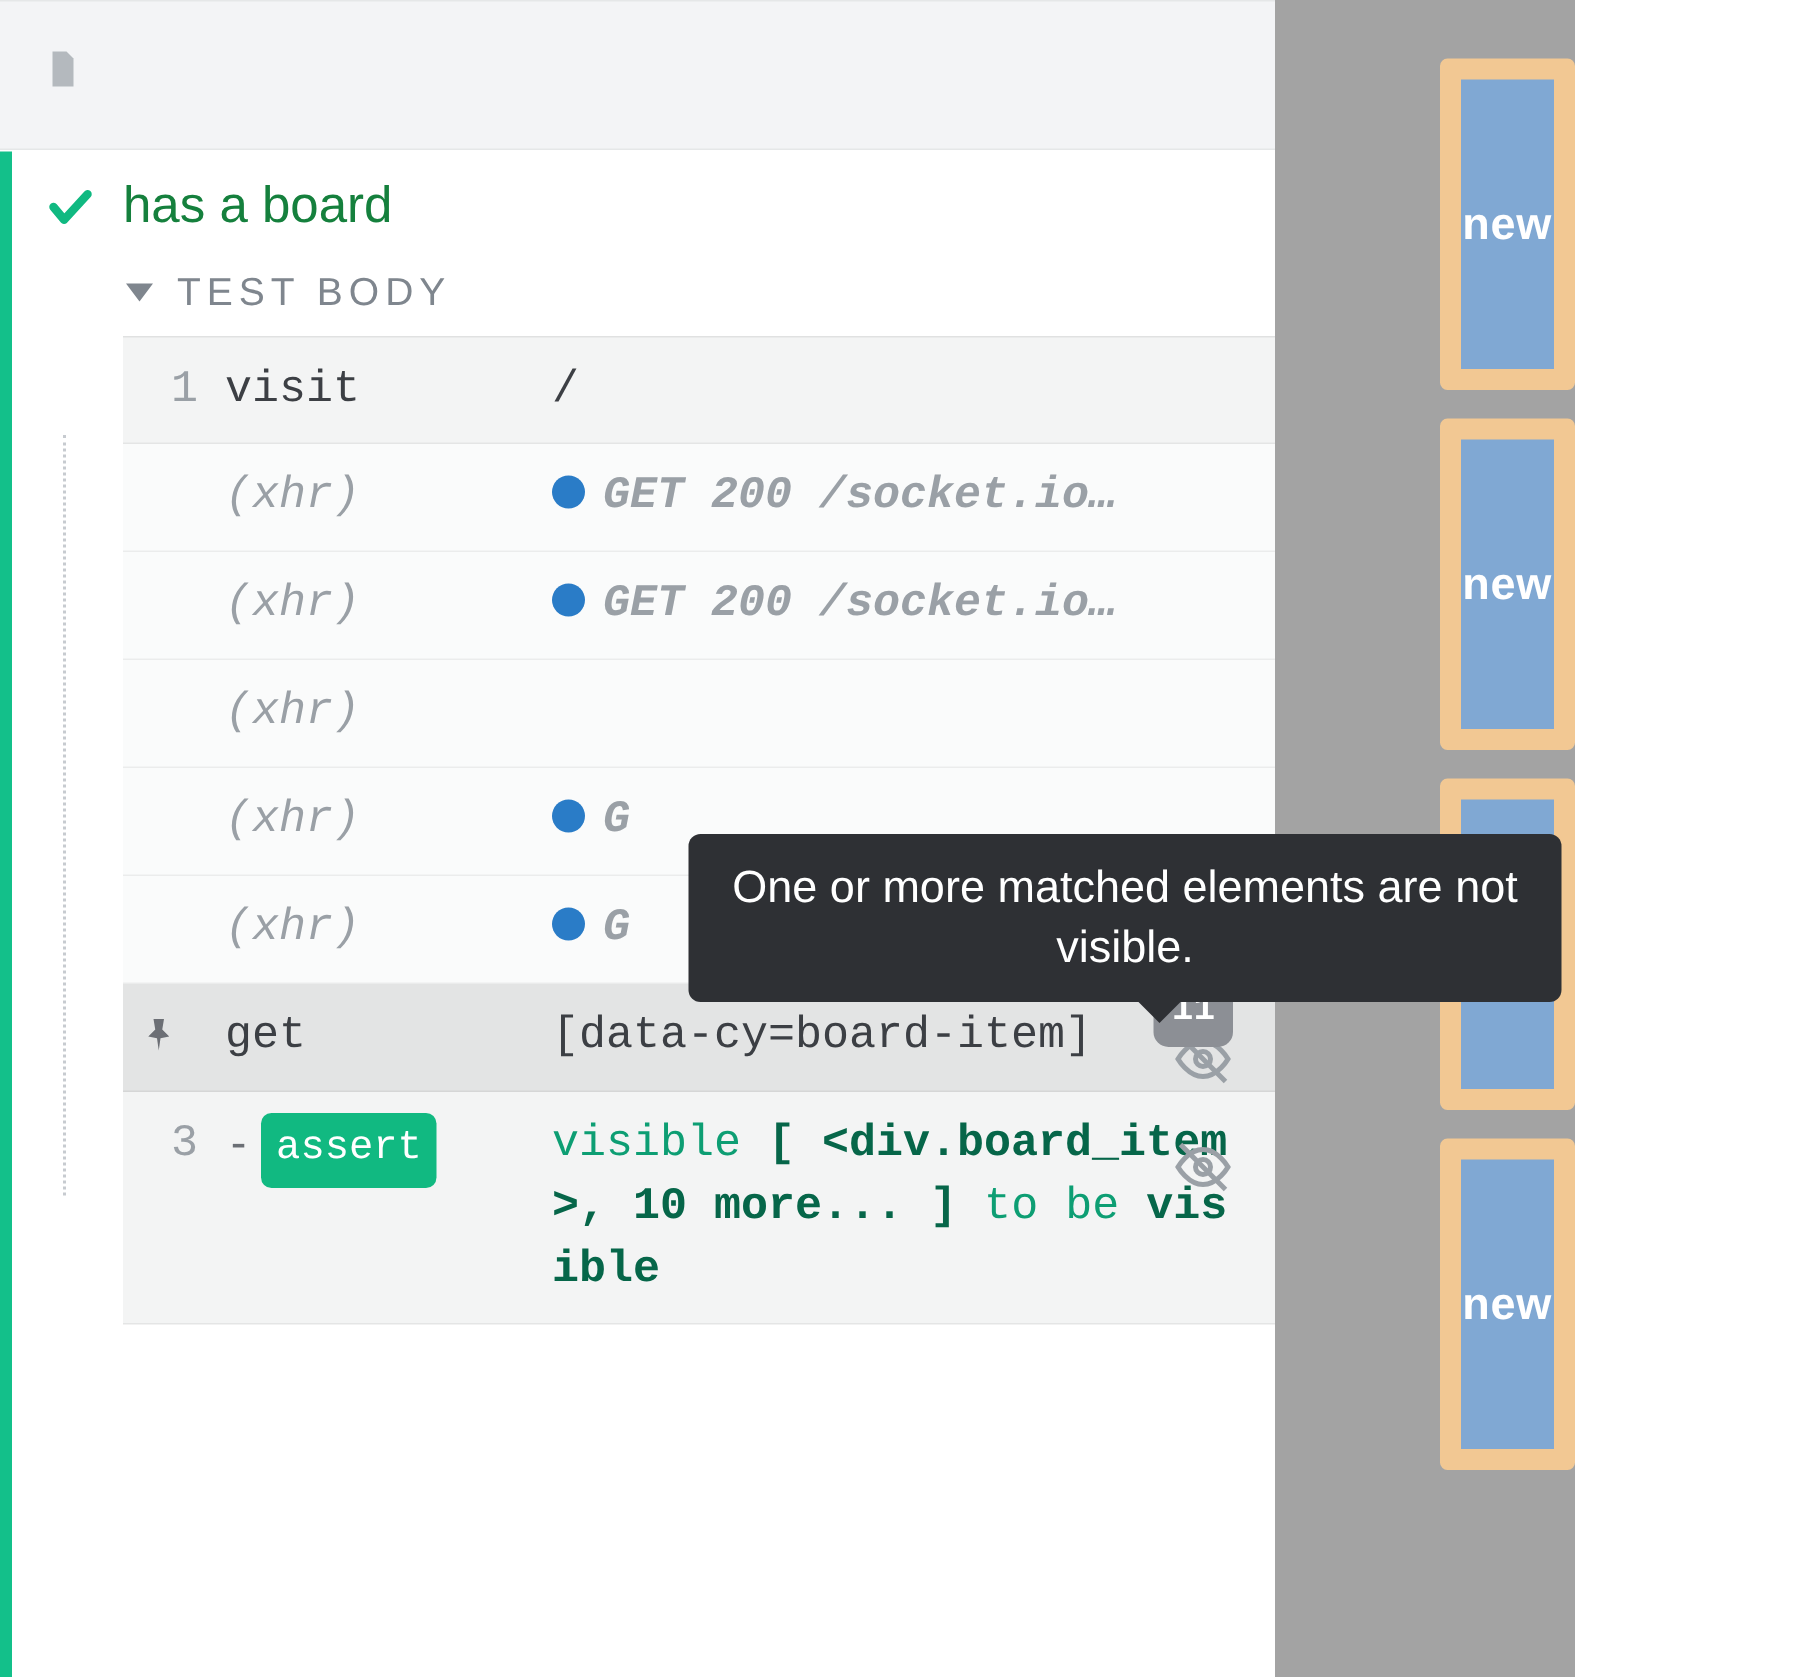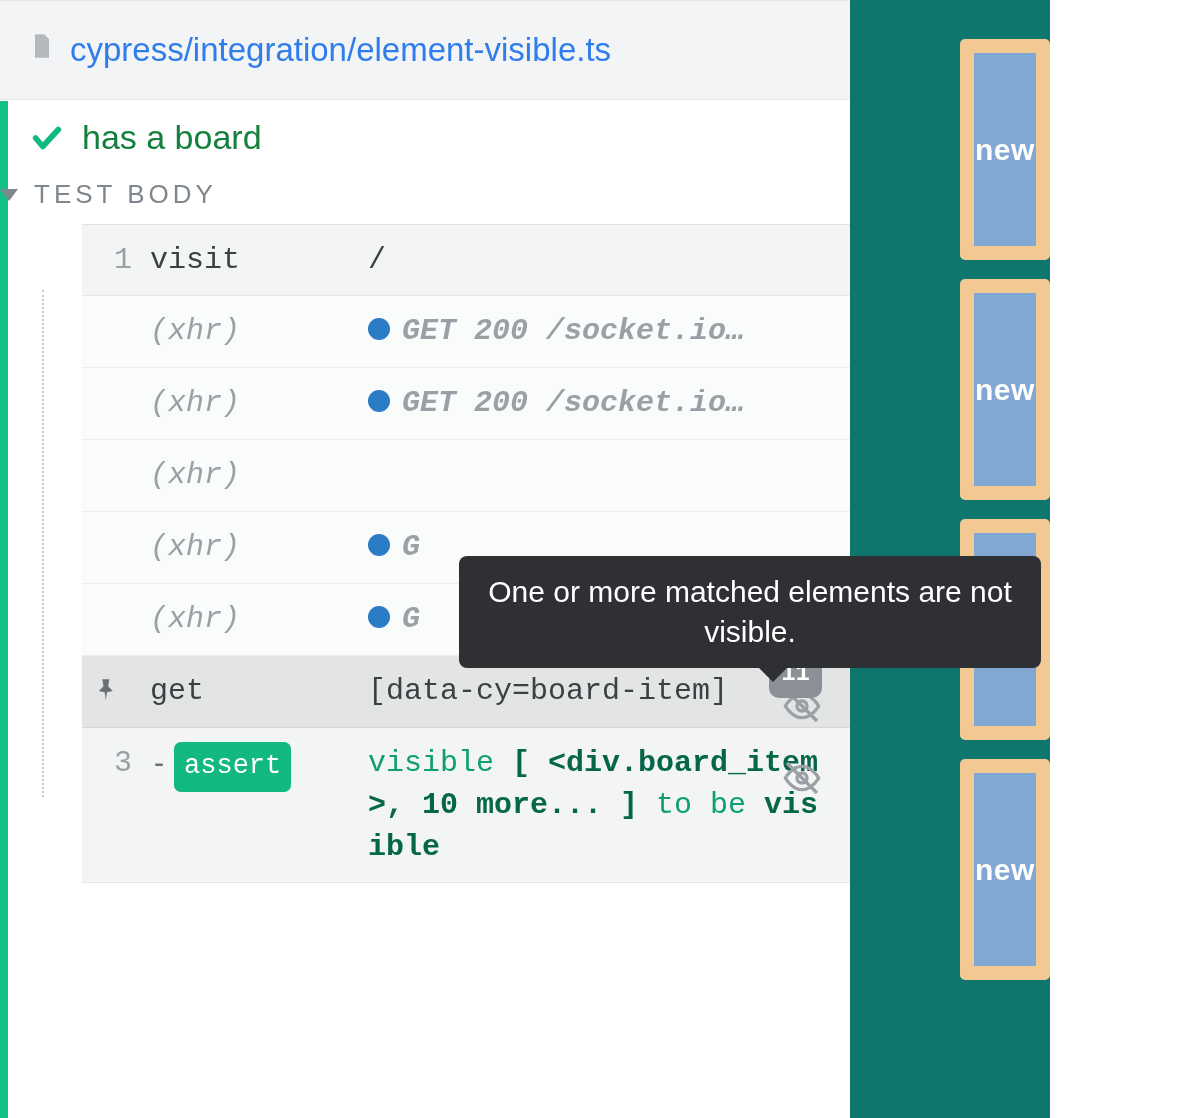--- a/index.html
+++ b/index.html
@@ -1,31 +1,31 @@
 <!DOCTYPE html>
 <html><head>
 <meta charset="utf-8">
 <style>
 * { box-sizing: border-box; margin: 0; padding: 0; }
 html, body { width: 1200px; height: 1118px; font-family: -apple-system, BlinkMacSystemFont, "Segoe UI", Helvetica, Arial, sans-serif; overflow: hidden; }
 .root { display: flex; height: 100%; }
 .runner { flex: 0 0 830px; background: #fff; position: relative; }
-.aut-panel { flex: 0 0 200px; background: #0f766e; position: relative; overflow: hidden; display: flex; }
+.aut-panel { flex: 0 0 200px; background: #a3a3a3; position: relative; overflow: hidden; display: flex; }
 .aut-gutter { width: 170px; height: 100%; }
 .aut-sidebar { width: 140px; display: flex; flex-direction: column; }
 .aut-gap { height: 20px; }
 .aut-card { height: 221px; background: #80a8d3; border: 14px solid #f2c893; border-radius: 5px; margin-top: 19px; display: flex; align-items: center; justify-content: center; color: #fff; font-size: 30px; font-weight: 600; letter-spacing: .5px; }
 .file-header { height: 100px; background: #f3f4f6; border-top: 1px solid #e5e7e8; border-bottom: 1px solid #e5e7e8; display: flex; align-items: center; padding-left: 28px; }
 .file-icon { width: 28px; height: 36px; margin-right: 14px; color: #b4b9be; }
 .file-path { color: #2e7dea; font-size: 33px; font-weight: 500; }
 .test-block { position: relative; }
 .test-header { display: flex; align-items: center; padding: 18px 0 22px 30px; }
 .check { width: 34px; height: 34px; margin-right: 18px; color: #10b981; flex-shrink: 0; }
 .test-title { color: #15803d; font-size: 34px; font-weight: 400; }
-.body-label { display: flex; align-items: center; margin-bottom: 14px; }
+.body-label { display: flex; align-items: center; padding-left: 84px; margin-bottom: 14px; }
 .caret { width: 0; height: 0; border-left: 9px solid transparent; border-right: 9px solid transparent; border-top: 12px solid #7f868e; margin-right: 16px; }
 .body-text { color: #7f868e; font-size: 26px; font-weight: 500; letter-spacing: 4px; }
 .log-list { margin-left: 82px; width: 768px; }
 .log-row { display: flex; align-items: flex-start; border-bottom: 1px solid rgba(0,0,0,0.06); min-height: 72px; font-family: "SFMono-Regular", Consolas, "Liberation Mono", Menlo, monospace; padding: 14px 14px 14px 0; position: relative; }
 .log-row.first { border-top: 1px solid rgba(0,0,0,0.07); background: #f3f4f4; }
 .log-row.nested { background: #fafbfb; }
 .log-row.pinned { background: #e3e4e4; }
 .log-row.assert-row { background: #f3f4f4; align-items: flex-start; position: relative; }
 .col-num { flex: 0 0 50px; text-align: right; color: #9aa0a6; font-size: 30px; line-height: 42px; font-family: inherit; }
 .col-pin { flex: 0 0 50px; display: flex; justify-content: center; align-items: center; height: 42px; }
@@ -50,21 +50,20 @@
 <body>
 
 <div class="root">
   <div class="runner">
     <div class="file-header">
       <span class="file-icon">
         <svg viewBox="0 0 24 24" fill="currentColor">
             <path d="M6 2h8l4 4v16H6z"></path>
           </svg>
       </span>
-      <span class="file-path">cypress/integration/element-visible.ts</span>
     </div>
 
     <div class="pass-rail"></div>
 
     <div class="test-block">
       <div class="test-header">
         <span class="check">
           <svg viewBox="0 0 24 24" fill="none" stroke="currentColor" stroke-width="4" stroke-linecap="round" stroke-linejoin="round">
               <polyline points="4 12 9 18 20 6"></polyline>
             </svg>

